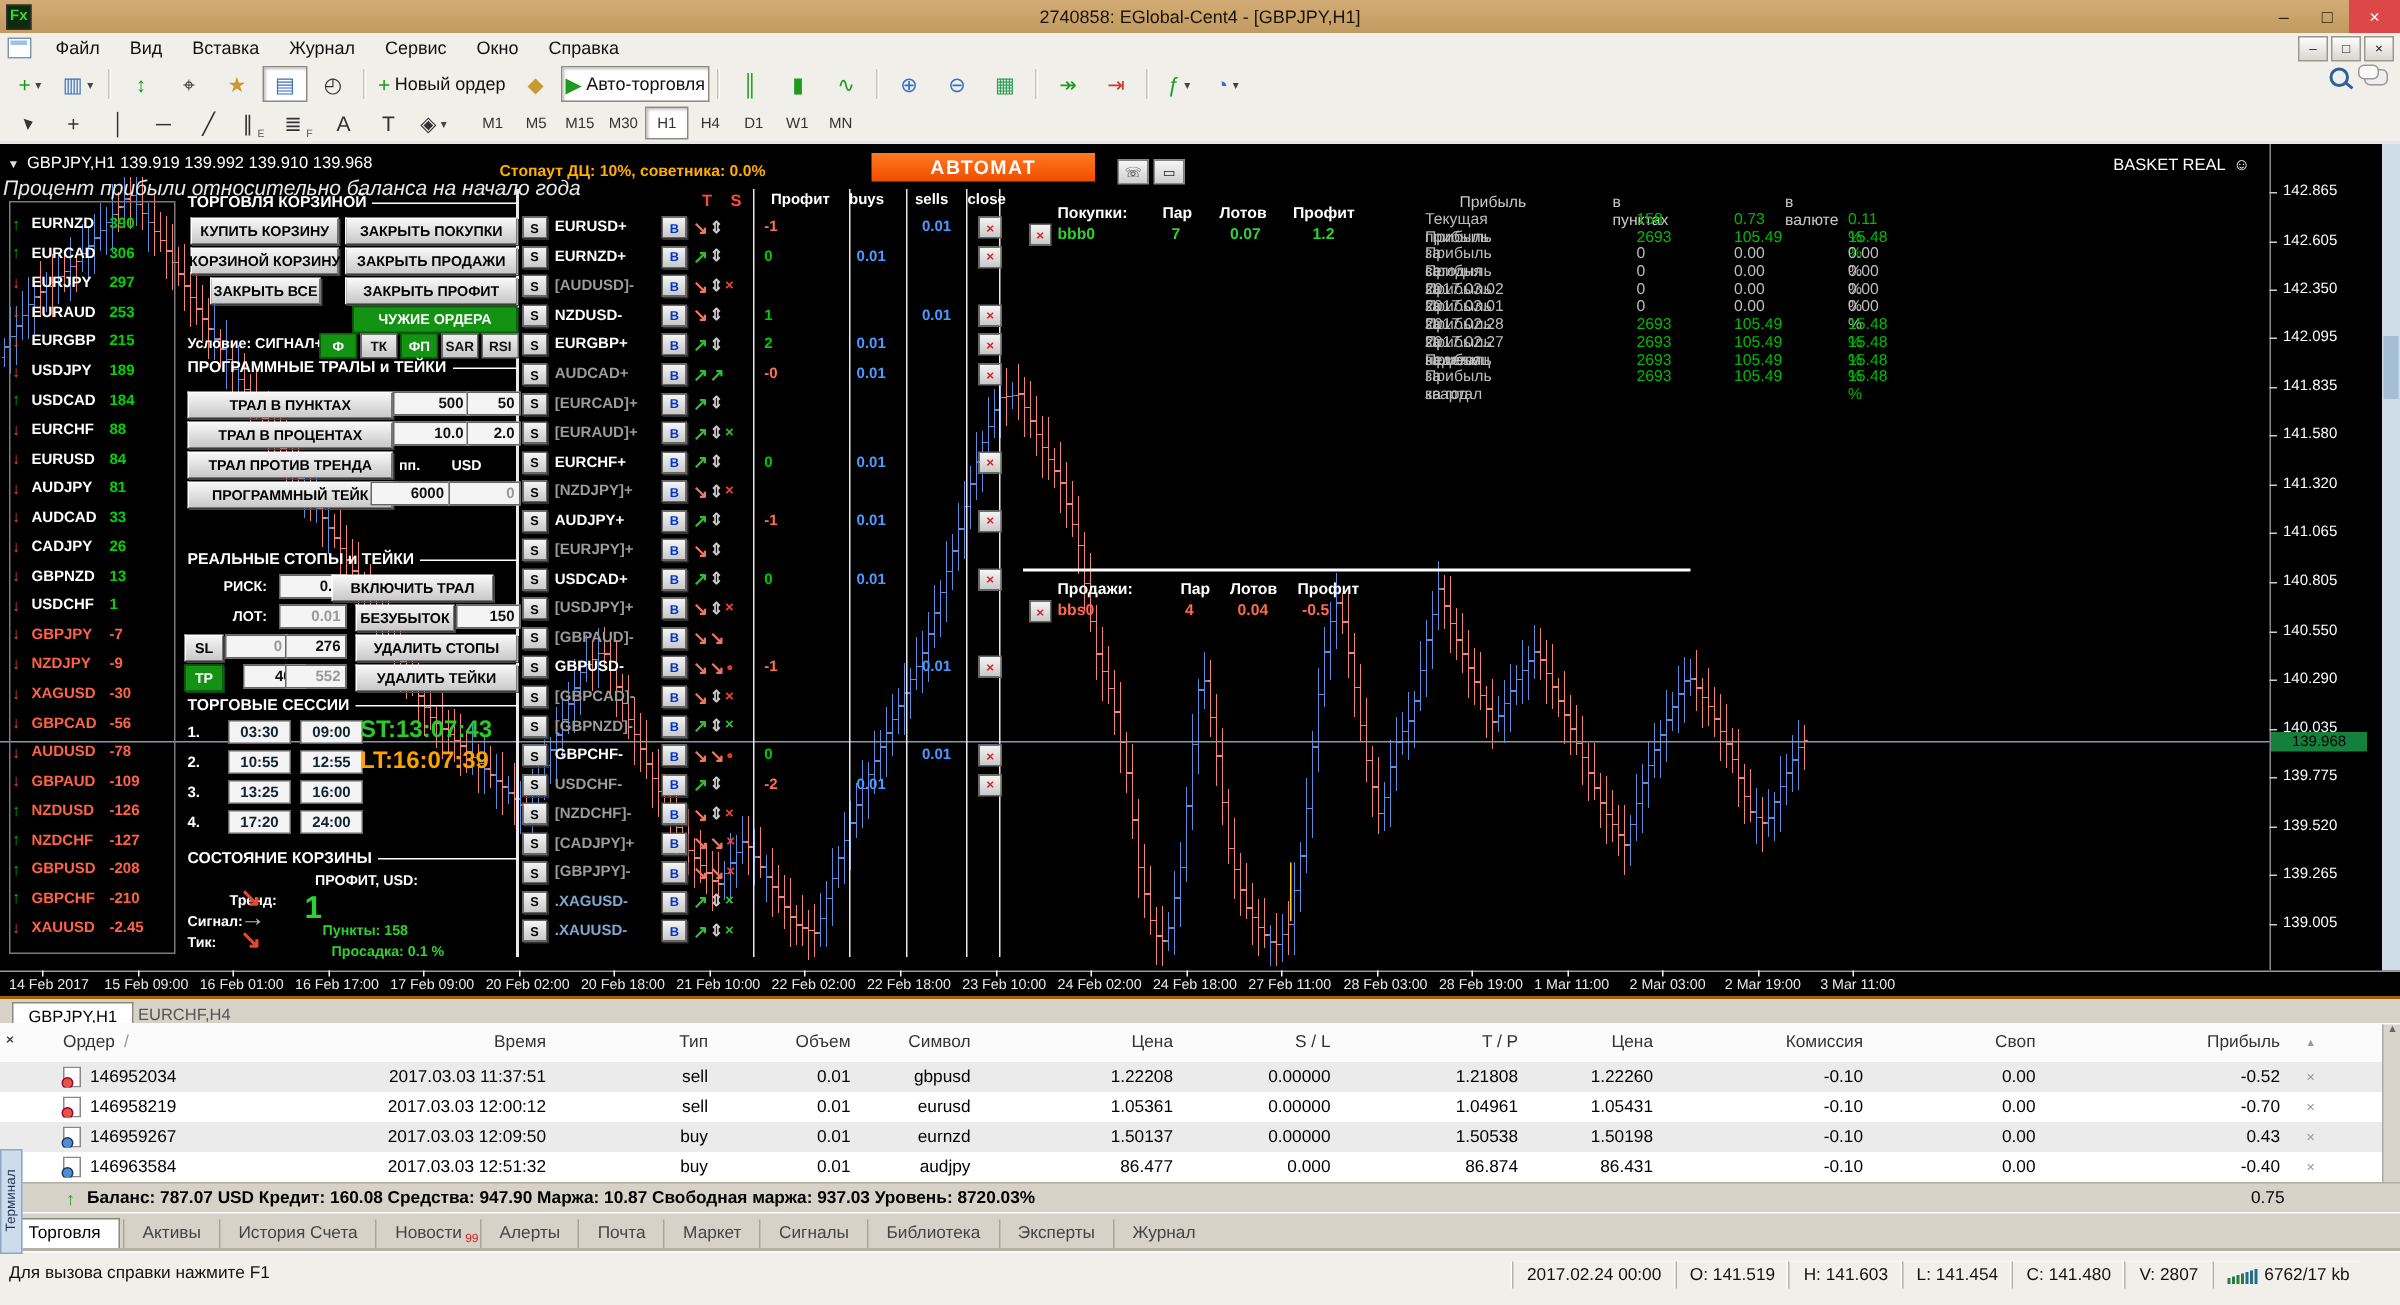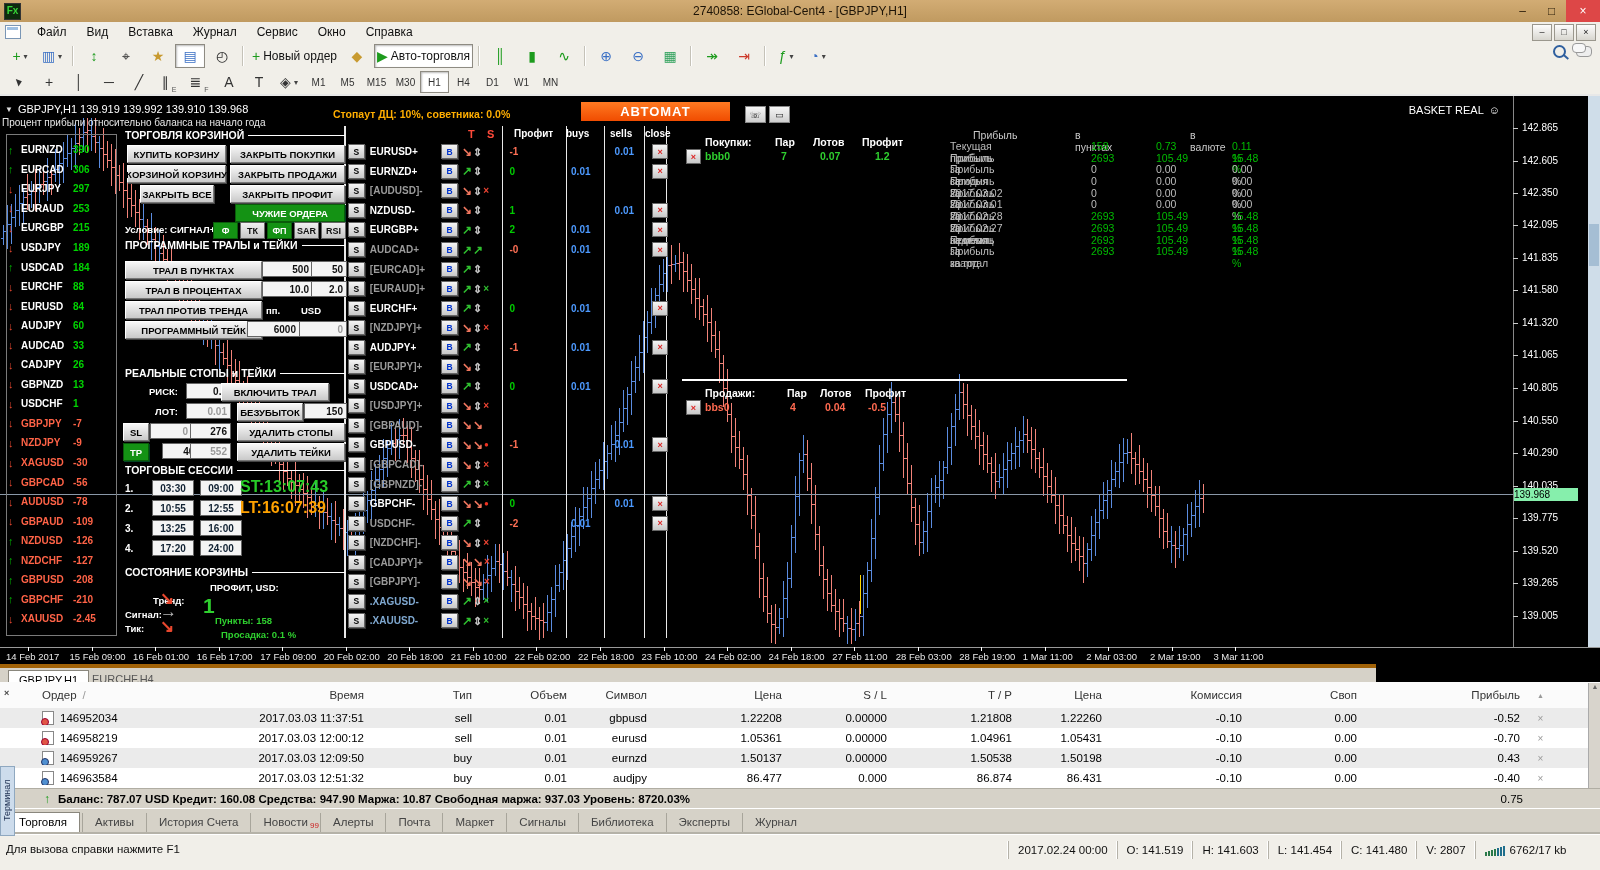--- a/index.html
+++ b/index.html
@@ -24,37 +24,37 @@
 .tbtn{min-width:24px;height:22px;margin:0 1px;display:flex;align-items:center;justify-content:center;gap:3px;border:1px solid transparent;color:#333;padding:0 2px;}
 .tbtn.act{background:#fff;border:1px solid #8e8b82;box-shadow:inset 1px 1px 2px #bbb;}
 .tglyph{font-size:14px;line-height:14px;}
 .tlabel{font-size:12px;color:#111;}
 .tcaret{font-size:8px;color:#444;}
 .tsep{width:1px;height:20px;background:#c5c2b8;border-right:1px solid #fff;margin:0 4px;}
 .g-green{color:#1d9b1d;} .g-blue{color:#3a6fc4;} .g-gold{color:#c89a30;} .g-red{color:#cc3a2a;} .g-tile{color:#2da05a;}
 .tool{min-width:22px;}
 .ic-cursor{width:0;height:0;border-left:5px solid #333;border-top:4px solid transparent;border-bottom:4px solid transparent;transform:rotate(-20deg);}
 .tsub{font-size:7px;color:#555;align-self:flex-end;}
-#tfs{display:flex;}
+#tfs{display:flex;margin-left:10px;}
 .tfbtn{width:27px;height:20px;display:flex;align-items:center;justify-content:center;font-size:10px;color:#333;border:1px solid transparent;}
 .tfbtn.act{background:#fff;border:1px solid #8e8b82;box-shadow:inset 1px 1px 2px #bbb;}
 #tb1right{position:absolute;right:8px;top:45px;display:flex;gap:10px;align-items:center;}
 .magicon{width:9px;height:9px;border:2px solid #2f5f9e;border-radius:50%;position:relative;}
 .magicon:after{content:"";position:absolute;left:8px;top:9px;width:6px;height:2px;background:#2f5f9e;transform:rotate(40deg);}
 .bubicon{width:14px;height:9px;border:1px solid #999;border-radius:4px;background:#eee;position:relative;}
 .bubicon:after{content:"";position:absolute;left:-5px;top:-4px;width:12px;height:8px;border:1px solid #999;border-radius:4px;background:#f8f8f8;}
 
 #chart{position:absolute;left:0;top:94px;width:1600px;height:567px;background:#000;border-top:2px solid #e8e8e8;}
 #bars{position:absolute;left:0;top:0;z-index:1;}
 #pricesep{position:absolute;left:1513px;top:0;width:1px;height:551px;background:#888;z-index:2;}
 #priceline{position:absolute;left:0;top:398px;width:1513px;height:1px;background:#8a98a8;z-index:2;}
 #sellsep{position:absolute;left:682px;top:283px;width:445px;height:2px;background:#fff;z-index:3;}
 #infoline{position:absolute;left:5px;top:7px;color:#fff;font-size:11px;z-index:4;display:flex;gap:5px;align-items:center;}
 #infotri{font-size:8px;color:#ddd;}
-#subtitle{position:absolute;left:2px;top:21px;color:#e8e8e8;font-size:10px;z-index:4;}
+#subtitle{position:absolute;left:2px;top:21px;color:#e8e8e8;font-size:14px;z-index:4;font-style:italic;}
 #stopout{position:absolute;left:333px;top:12px;color:#ffae00;font-size:10.5px;font-weight:bold;z-index:4;}
 #automat{position:absolute;left:581px;top:6px;width:149px;height:19px;background:linear-gradient(#ff7a22,#f04c00);color:#fff;font-weight:bold;font-size:13px;display:flex;align-items:center;justify-content:center;letter-spacing:1px;z-index:4;}
 .minibtn{position:absolute;top:10px;width:19px;height:15px;z-index:4;background:linear-gradient(#f6f6f6,#cfcfcf);border:1px solid #888;display:flex;align-items:center;justify-content:center;font-size:9px;color:#222;}
 #basketreal{position:absolute;right:100px;top:8px;color:#fff;font-size:11px;z-index:4;display:flex;gap:5px;align-items:center;}
 
 #wlbox{position:absolute;left:6px;top:38px;width:109px;height:500px;border:1px solid #7a7a7a;z-index:3;}
 #wl{position:absolute;left:8px;top:44px;width:106px;z-index:4;}
 .wlrow{display:flex;height:19.55px;align-items:center;font-size:10px;font-weight:bold;}
 .wlarr{width:13px;font-size:11px;}
 .wlarr.up{color:#00b400;} .wlarr.dn{color:#e84830;}
@@ -112,29 +112,29 @@
 #statsrows{position:absolute;left:0;top:45px;z-index:4;}
 .strow{position:relative;height:11.7px;font-size:10.5px;line-height:11.7px;}
 .stlab{position:absolute;left:950px;color:#bdbdbd;}
 .stv{position:absolute;}
 .stv.v1{left:1091px;} .stv.v2{left:1156px;} .stv.v3{left:1232px;}
 .stv.g{color:#00ba00;} .stv.z{color:#bdbdbd;}
 
 #pscale{position:absolute;left:1513px;top:0;width:87px;height:551px;z-index:3;}
 .plabel{position:absolute;left:9px;color:#fff;font-size:10px;white-space:nowrap;}
 .ptick{position:absolute;left:0;width:5px;height:1px;background:#ccc;}
-#curprice{position:absolute;left:1514px;top:392px;width:64px;height:13px;background:#86efac;color:#000;font-size:10px;text-align:left;line-height:13px;z-index:4;}
+#curprice{position:absolute;left:1514px;top:392px;width:64px;height:13px;background:#15803d;color:#000;font-size:10px;text-align:center;line-height:13px;z-index:4;}
 #taxis{position:absolute;left:0;top:551px;width:1600px;height:16px;border-top:1px solid #9a9a9a;z-index:3;background:#000;}
 .tlab{position:absolute;top:3px;color:#e8e8e8;font-size:9.5px;white-space:nowrap;}
 .ttick{position:absolute;top:-1px;width:1px;height:4px;background:#fff;}
 #chscroll{position:absolute;left:1588px;top:0;width:12px;height:551px;background:#cfdde9;z-index:4;}
 #chthumb{position:absolute;left:1px;top:128px;width:10px;height:42px;background:#a5bed4;}
 #ymark{position:absolute;left:860px;top:479px;width:1px;height:39px;z-index:2;}
 
-#termtabs{position:absolute;left:0;top:661px;width:1376px;height:21px;background:#d6d2c8;border-top:7px solid #a16207;text-align:right;}
+#termtabs{position:absolute;left:0;top:661px;width:1600px;height:21px;background:#d6d2c8;border-top:5px solid #a16207;text-align:right;}
 .ttab{position:absolute;top:2px;height:18px;padding:0 10px;font-size:11px;display:flex;align-items:center;color:#555;}
 .ttab.act{background:#fff;border:1px solid #8a877d;border-bottom-color:#fff;color:#000;}
 #termx{position:absolute;left:4px;top:688px;color:#444;font-size:9px;font-weight:bold;z-index:5;}
 .ogrid{display:grid;grid-template-columns:130px 242px 108px 95px 80px 135px 105px 125px 90px 140px 115px 163px 27px 45px;align-items:center;}
 #ordhead{position:absolute;left:0;top:682px;width:1600px;height:26px;background:#fbfbfb;border-bottom:1px solid #b6b3a9;font-size:11.5px;color:#333;}
 #orders{position:absolute;left:0;top:708px;width:1600px;}
 .ordrow{height:20px;font-size:11.5px;color:#000;}
 .ordrow.odd{background:#ebebeb;} .ordrow.even{background:#fff;}
 .ocell{padding-right:8px;text-align:right;white-space:nowrap;overflow:hidden;}
 .ocell.c0{text-align:left;padding-left:42px;display:flex;align-items:center;gap:6px;}
@@ -389,21 +389,21 @@
           <div class="wlval pos">88</div>
         </div>
         <div class="wlrow">
           <div class="wlarr dn">↓</div>
           <div class="wlname">EURUSD</div>
           <div class="wlval pos">84</div>
         </div>
         <div class="wlrow">
           <div class="wlarr dn">↓</div>
           <div class="wlname">AUDJPY</div>
-          <div class="wlval pos">60</div>
+          <div class="wlval pos">81</div>
         </div>
         <div class="wlrow">
           <div class="wlarr dn">↓</div>
           <div class="wlname">AUDCAD</div>
           <div class="wlval pos">33</div>
         </div>
         <div class="wlrow">
           <div class="wlarr dn">↓</div>
           <div class="wlname">CADJPY</div>
           <div class="wlval pos">26</div>

